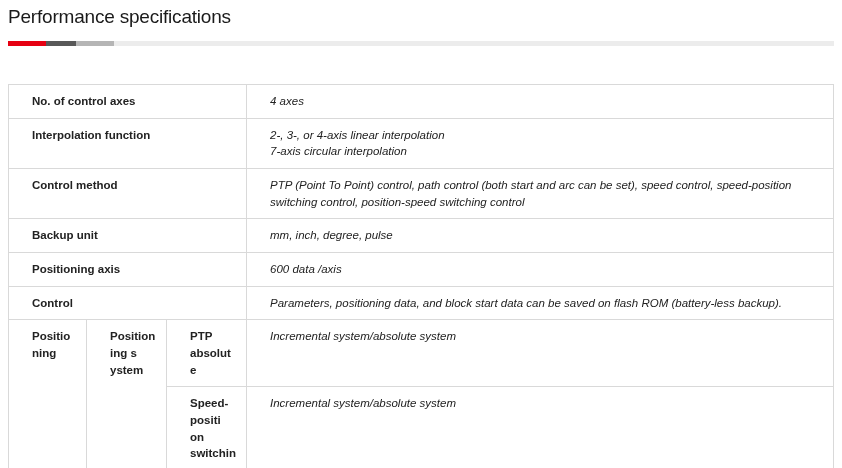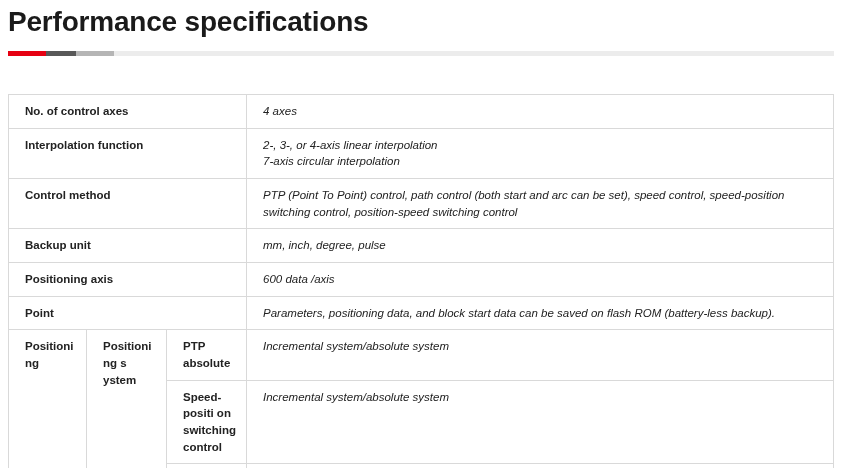--- a/index.html
+++ b/index.html
@@ -14,22 +14,22 @@
     color: #222222;
     overflow: hidden;
   }
   .page {
     position: relative;
     width: 842px;
     height: 468px;
     box-sizing: border-box;
   }
   .page-title {
-    font-size: 28px;
-    font-weight: bold;
+    font-size: 19px;
+    font-weight: normal;
     color: #1a1a1a;
     margin: 6px 0 0 8px;
     letter-spacing: -0.2px;
   }
   .rule-wrap {
     position: relative;
     margin: 13px 0 0 8px;
     width: 826px;
     height: 5px;
     background: #ececec;
@@ -45,21 +45,21 @@
 
   table.spec {
     margin: 38px 0 0 8px;
     border-collapse: collapse;
     width: 826px;
     table-layout: fixed;
     font-size: 11.5px;
   }
   table.spec td {
     border: 1px solid #d9d9d9;
-    padding: 8px 9px 8px 16px;
+    padding: 8px 9px 8px 23px;
     vertical-align: top;
     line-height: 1.45;
     color: #222222;
   }
   td.label {
     font-weight: bold;
     color: #1b1b1b;
   }
   td.value {
     font-weight: normal;
@@ -109,21 +109,21 @@
       </tr>
       <tr>
         <td class="label" colspan="3">Backup unit</td>
         <td class="value">mm, inch, degree, pulse</td>
       </tr>
       <tr>
         <td class="label" colspan="3">Positioning axis</td>
         <td class="value">600 data /axis</td>
       </tr>
       <tr>
-        <td class="label" colspan="3">Point</td>
+        <td class="label" colspan="3">Control</td>
         <td class="value">Parameters, positioning data, and block start data can be saved on flash ROM (battery-less backup).</td>
       </tr>
 
       <tr>
         <td class="label nowrapish" rowspan="4">Positioning</td>
         <td class="label nowrapish" rowspan="4">Positioning s ystem</td>
         <td class="label nowrapish">PTP absolute</td>
         <td class="value">Incremental system/absolute system</td>
       </tr>
       <tr>

